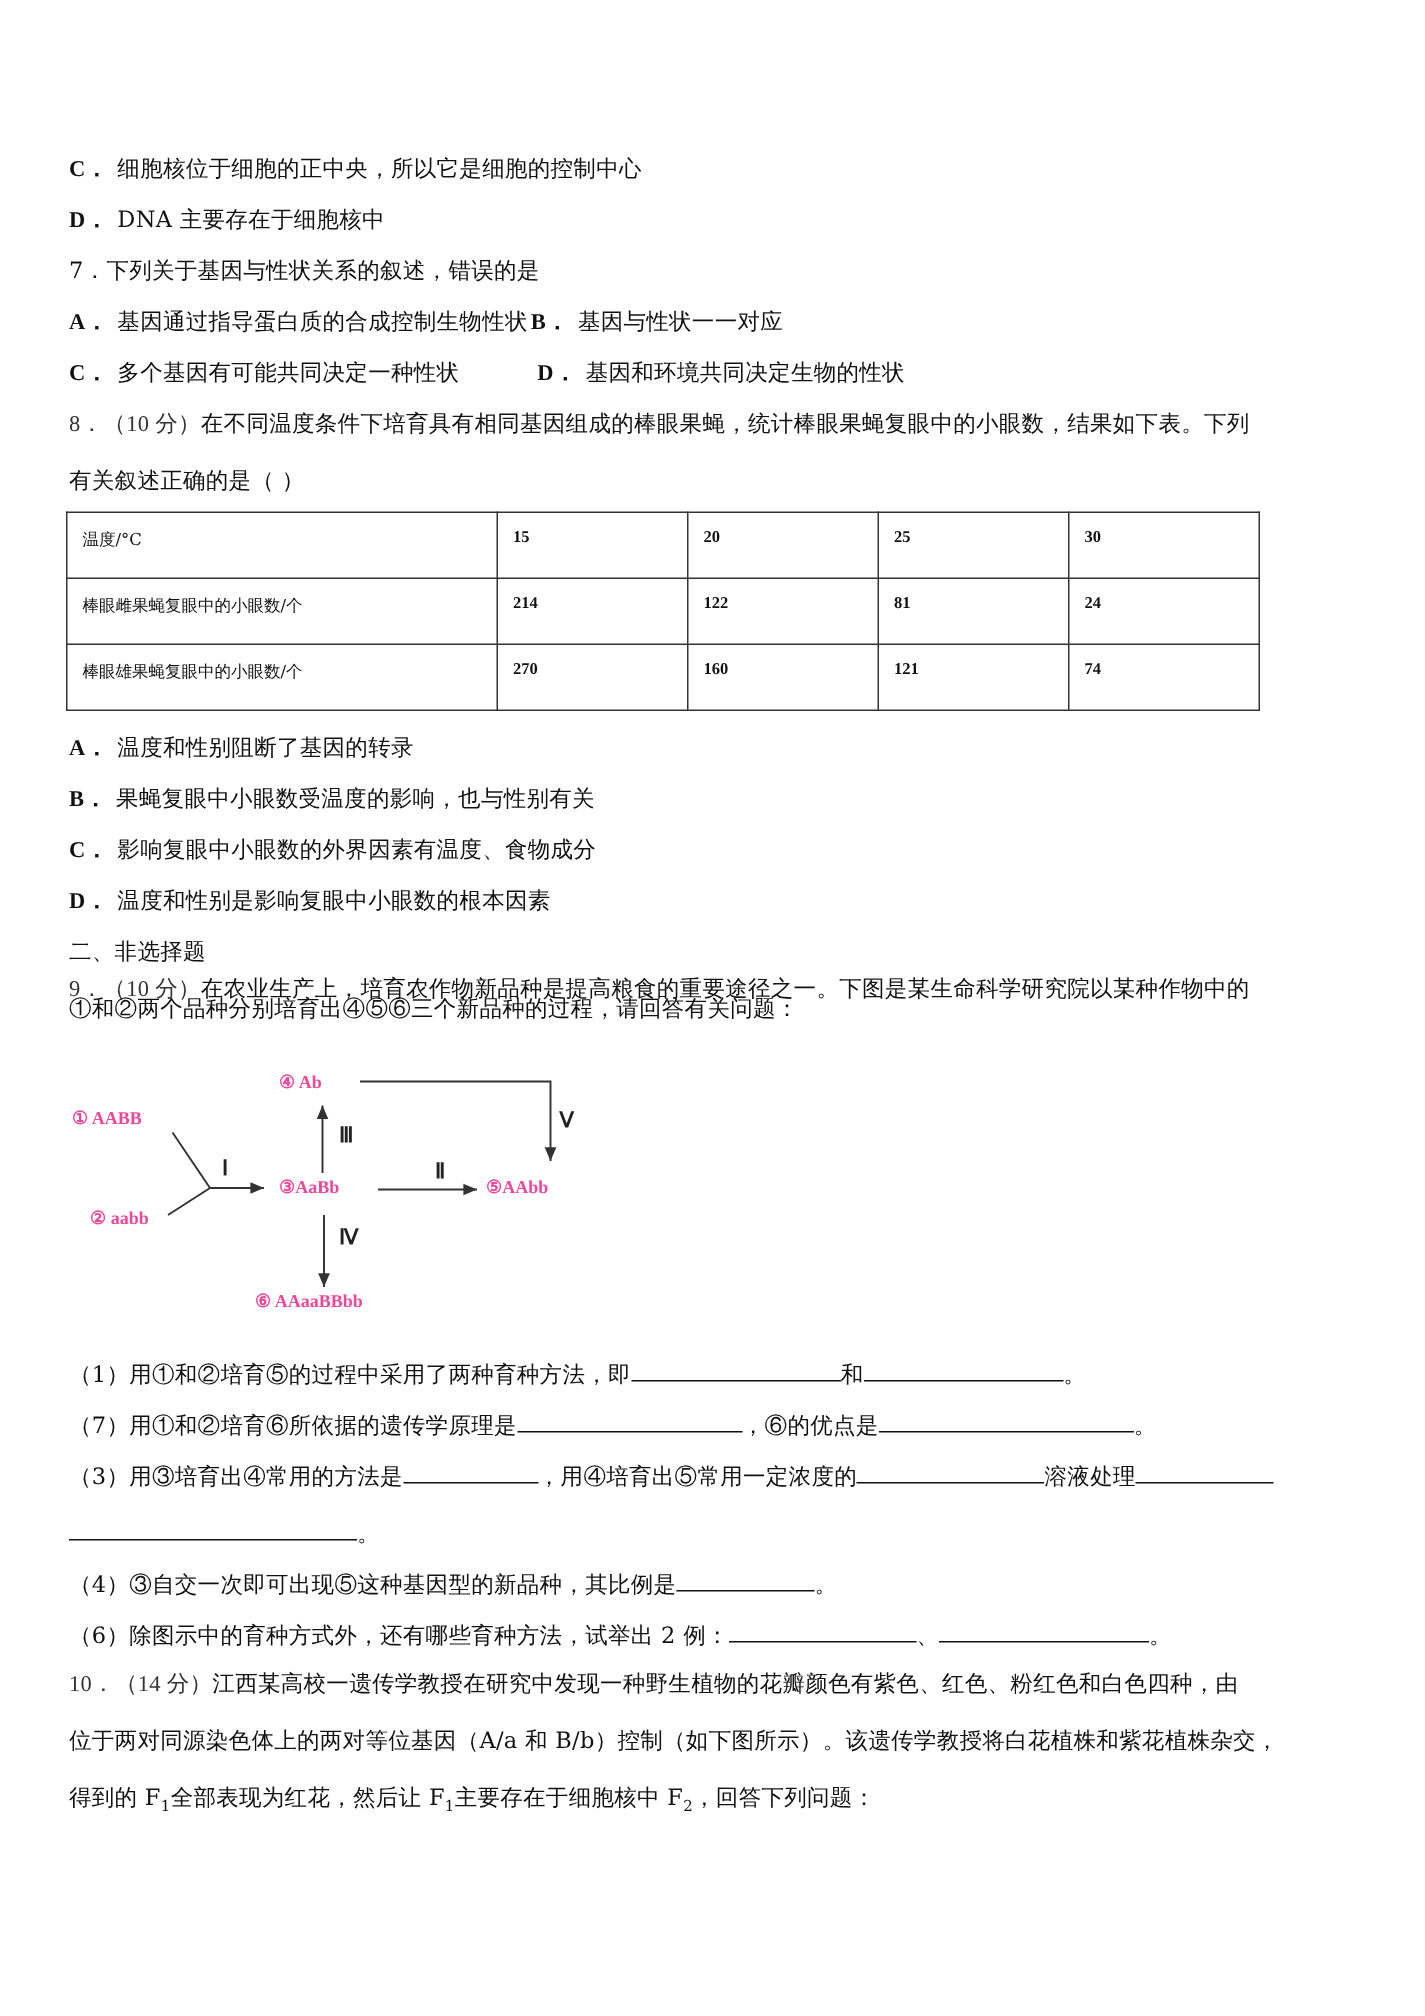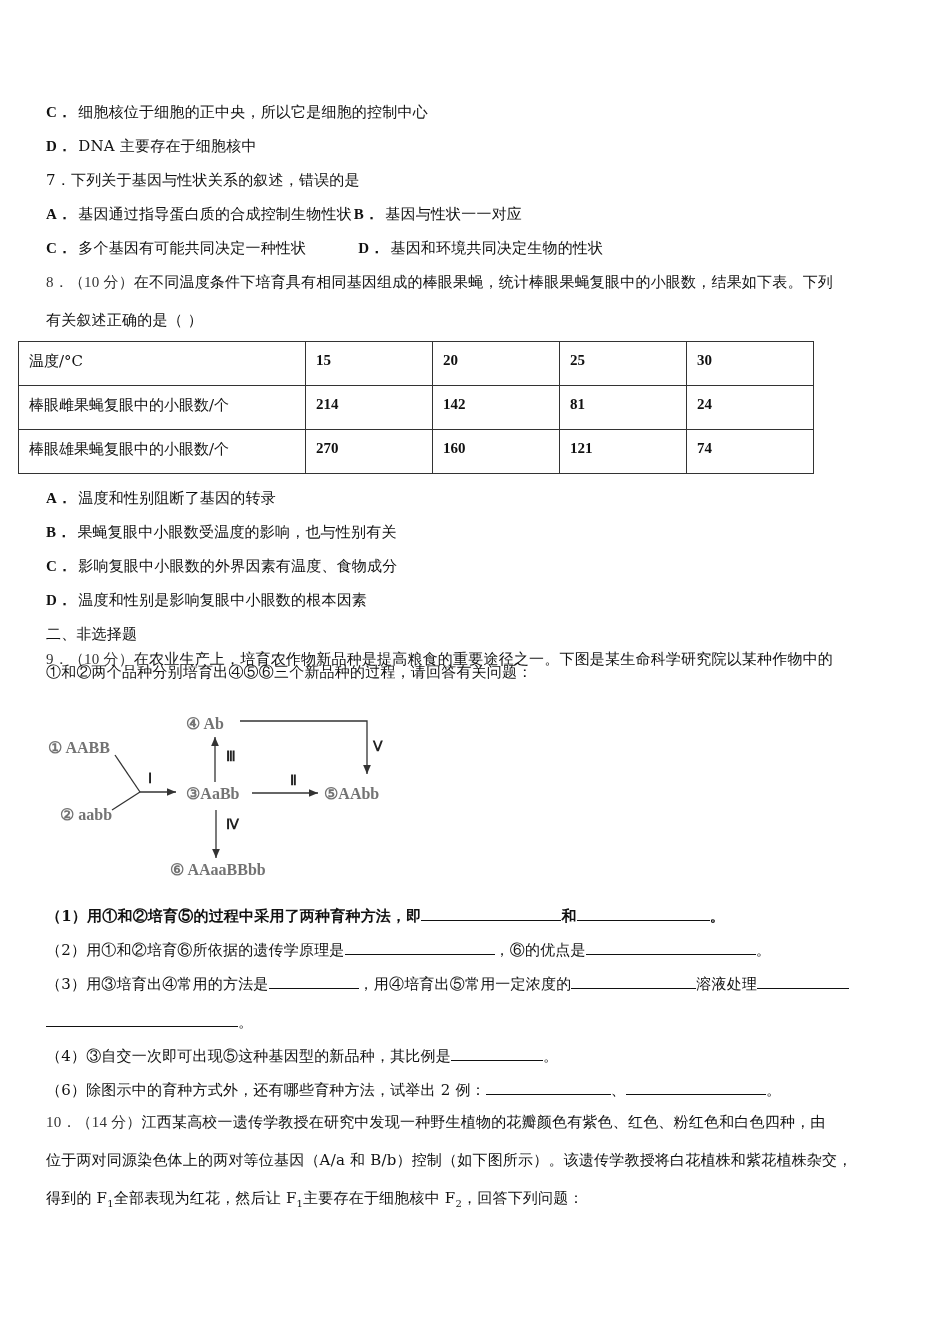--- a/index.html
+++ b/index.html
@@ -34,24 +34,24 @@
     }
     .blank {
       display: inline-block;
       border-bottom: 1px solid #111;
       height: 16px;
       vertical-align: baseline;
     }
     
     table.data {
       position: absolute;
-      left: 18px;
+      left: 44px;
       top: 341px;
       border-collapse: collapse;
-      font-size: 15px;
+      font-size: 11px;
     }
     table.data td {
       border: 1.5px solid #333;
       height: 44px;
       padding: 0 10px;
       vertical-align: top;
       padding-top: 10px;
       box-sizing: border-box;
     }
     table.data td.hdr { width: 287px; }
@@ -65,23 +65,23 @@
       position: absolute;
       left: 40px;
       top: 710px;
       width: 360px;
       height: 175px;
     }
     .dlabel {
       position: absolute;
       font-family: "Liberation Serif", "DejaVu Serif", serif;
       font-weight: bold;
-      font-size: 16px;
+      font-size: 12px;
       white-space: nowrap;
-      color: #737373;
+      color: #ec4899;
     }
     .roman {
       position: absolute;
       font-family: "Liberation Serif", serif;
       font-weight: bold;
       font-size: 14px;
       color: #222;
     }
     sub { font-size: 10px; }
   </style>
@@ -113,21 +113,21 @@
       <tr>
     <td class="hdr">温度/°C</td>
     <td class="val">15</td>
     <td class="val">20</td>
     <td class="val">25</td>
     <td class="val">30</td>
   </tr>
   <tr>
     <td class="hdr">棒眼雌果蝇复眼中的小眼数/个</td>
     <td class="val">214</td>
-    <td class="val">142</td>
+    <td class="val">122</td>
     <td class="val">81</td>
     <td class="val">24</td>
   </tr>
   <tr>
     <td class="hdr">棒眼雄果蝇复眼中的小眼数/个</td>
     <td class="val">270</td>
     <td class="val">160</td>
     <td class="val">121</td>
     <td class="val">74</td>
   </tr>
@@ -181,25 +181,25 @@
   <span class="dlabel" style="left:146px;top:4px;">④ Ab</span>
   <span class="dlabel" style="left:284px;top:74px;">⑤AAbb</span>
   <span class="dlabel" style="left:130px;top:150px;">⑥ AAaaBBbb</span>
   <span class="roman" style="left:108px;top:60px;">Ⅰ</span>
   <span class="roman" style="left:250px;top:62px;">Ⅱ</span>
   <span class="roman" style="left:186px;top:38px;">Ⅲ</span>
   <span class="roman" style="left:186px;top:106px;">Ⅳ</span>
   <span class="roman" style="left:333px;top:28px;">Ⅴ</span>
 </div>
 
-<div class="line" style="top:904px;left:46px;font-weight:bold;">
+<div class="line" style="top:904px;left:46px;">
   <span>（1）用①和②培育⑤的过程中采用了两种育种方法，即</span><span class="blank" style="width:140px;"></span><span>和</span><span class="blank" style="width:133px;"></span><span>。</span>
 </div>
 <div class="line" style="top:938px;left:46px;">
-  <span>（2）用①和②培育⑥所依据的遗传学原理是</span><span class="blank" style="width:150px;"></span><span>，⑥的优点是</span><span class="blank" style="width:170px;"></span><span>。</span>
+  <span>（7）用①和②培育⑥所依据的遗传学原理是</span><span class="blank" style="width:150px;"></span><span>，⑥的优点是</span><span class="blank" style="width:170px;"></span><span>。</span>
 </div>
 <div class="line" style="top:972px;left:46px;">
   <span>（3）用③培育出④常用的方法是</span><span class="blank" style="width:90px;"></span><span>，用④培育出⑤常用一定浓度的</span><span class="blank" style="width:125px;"></span><span>溶液处理</span><span class="blank" style="width:92px;"></span>
 </div>
 <div class="line" style="top:1010px;left:46px;">
   <span class="blank" style="width:192px;"></span><span>。</span>
 </div>
 <div class="line" style="top:1044px;left:46px;">
   <span>（4）③自交一次即可出现⑤这种基因型的新品种，其比例是</span><span class="blank" style="width:92px;"></span><span>。</span>
 </div>

